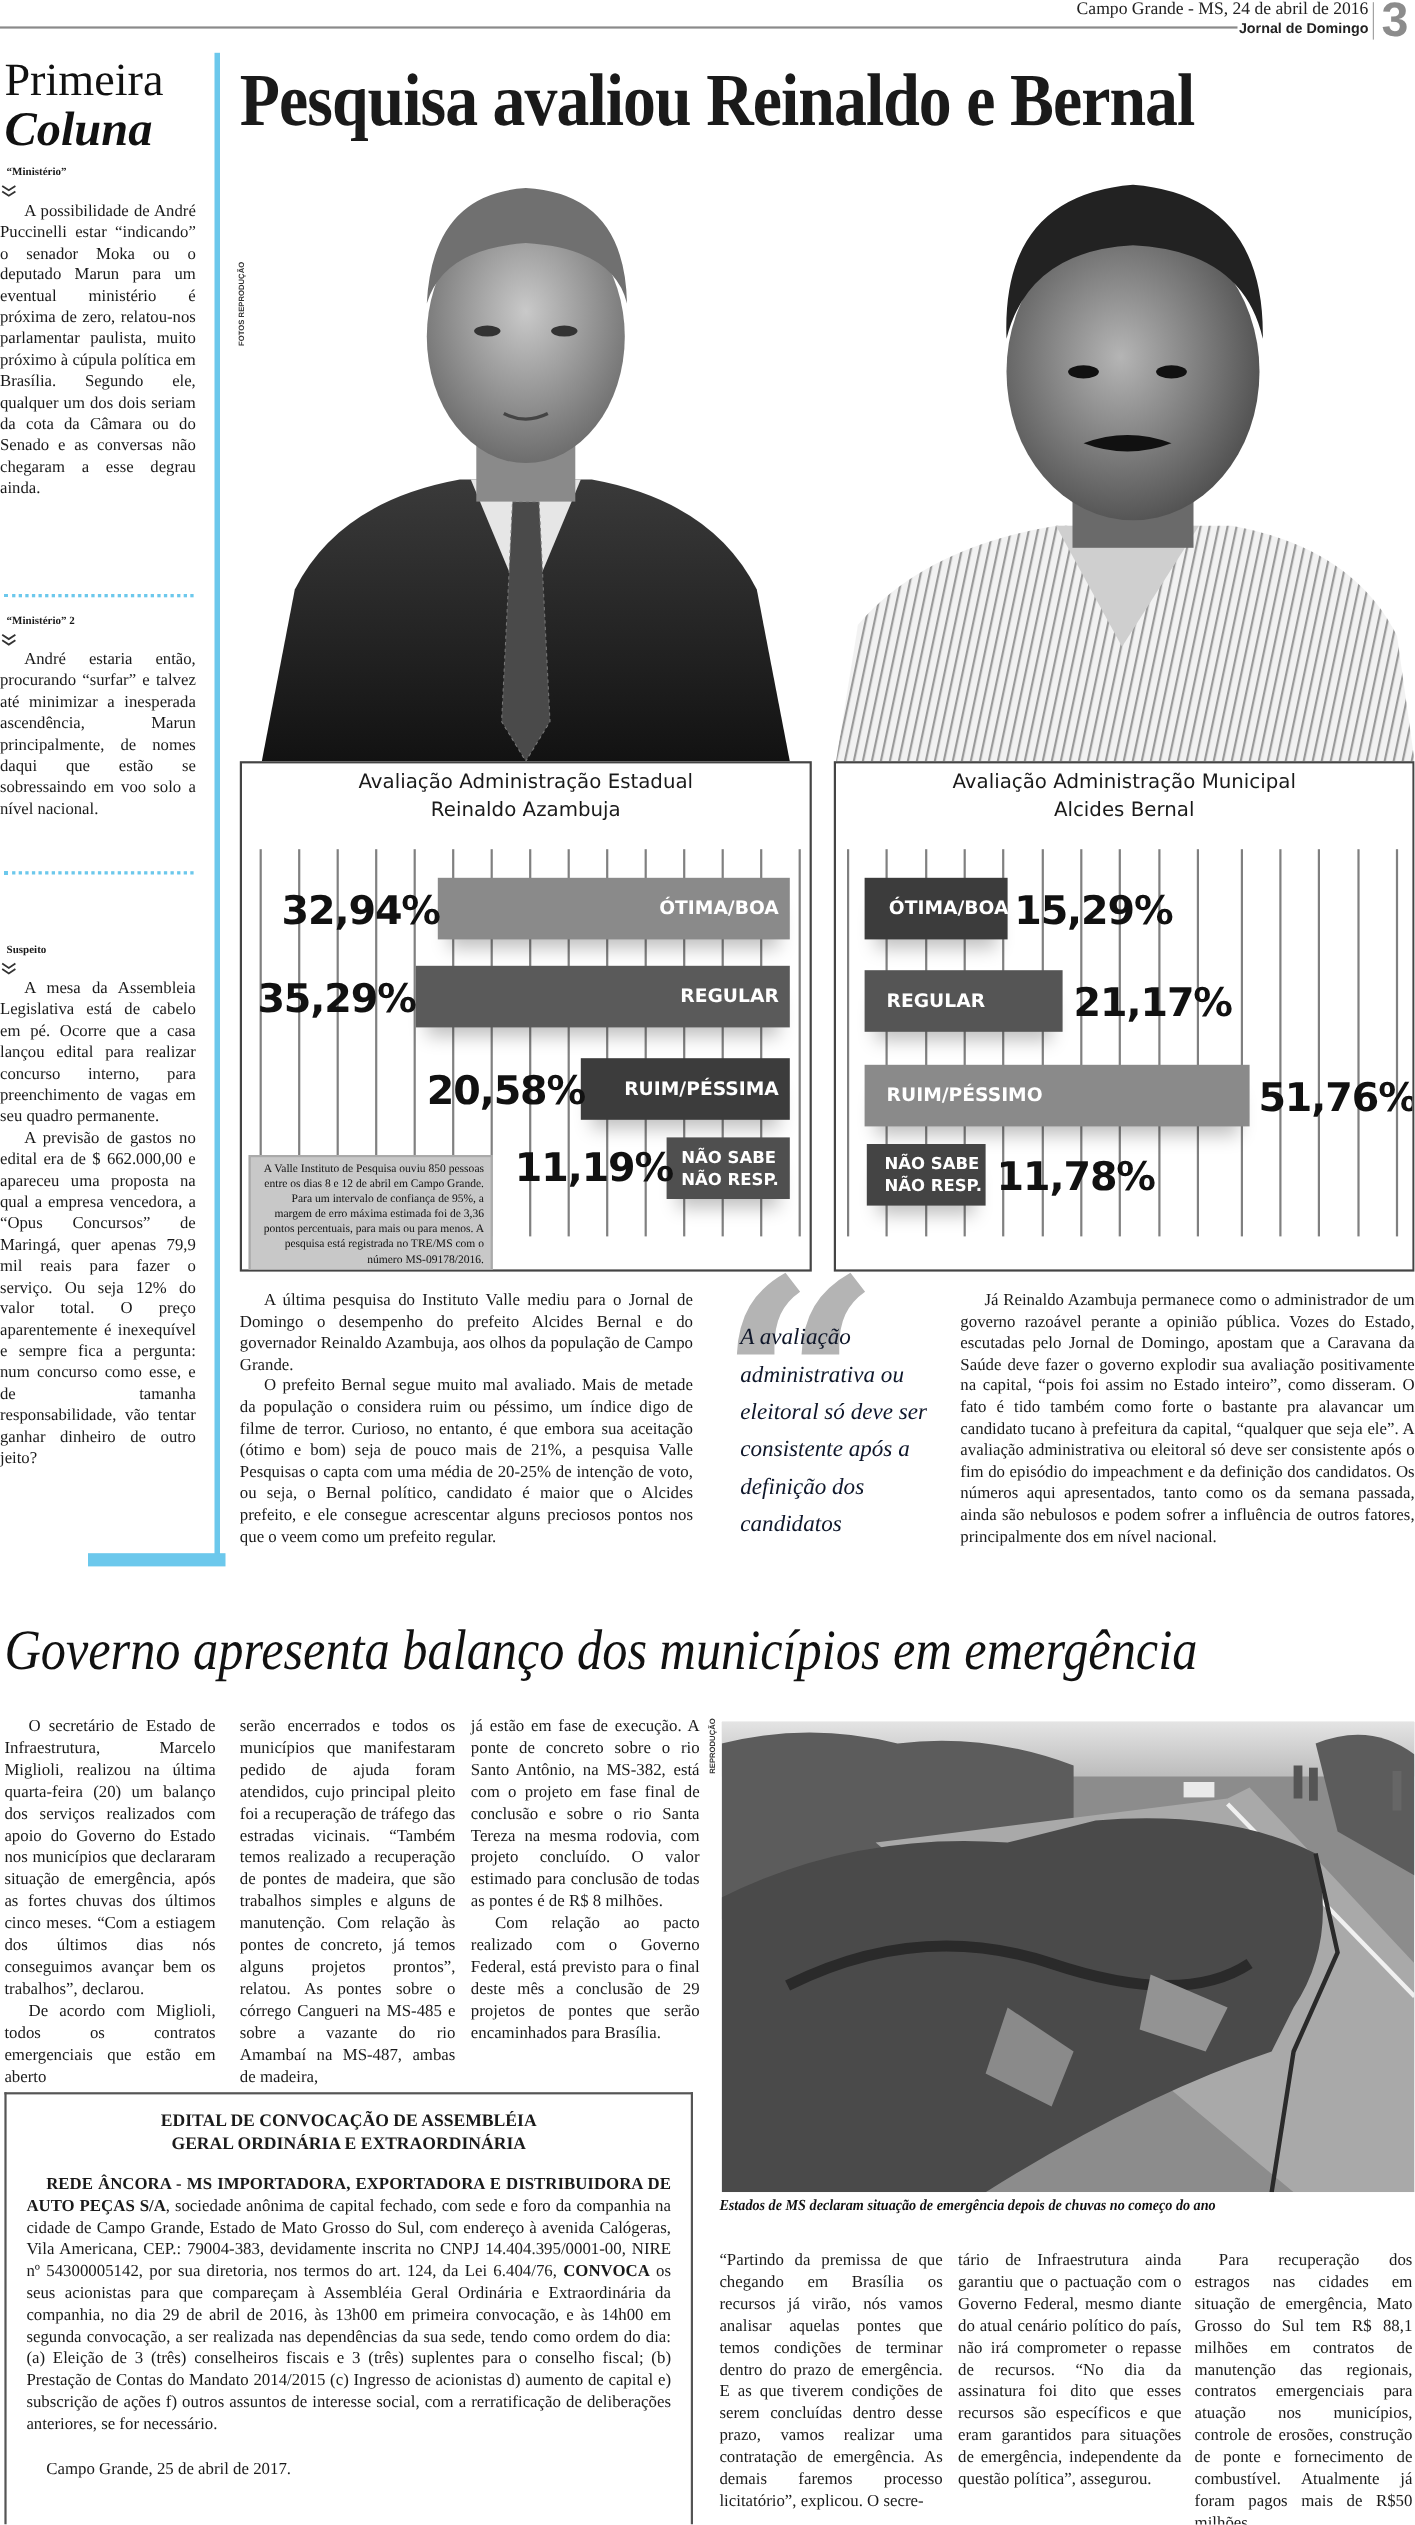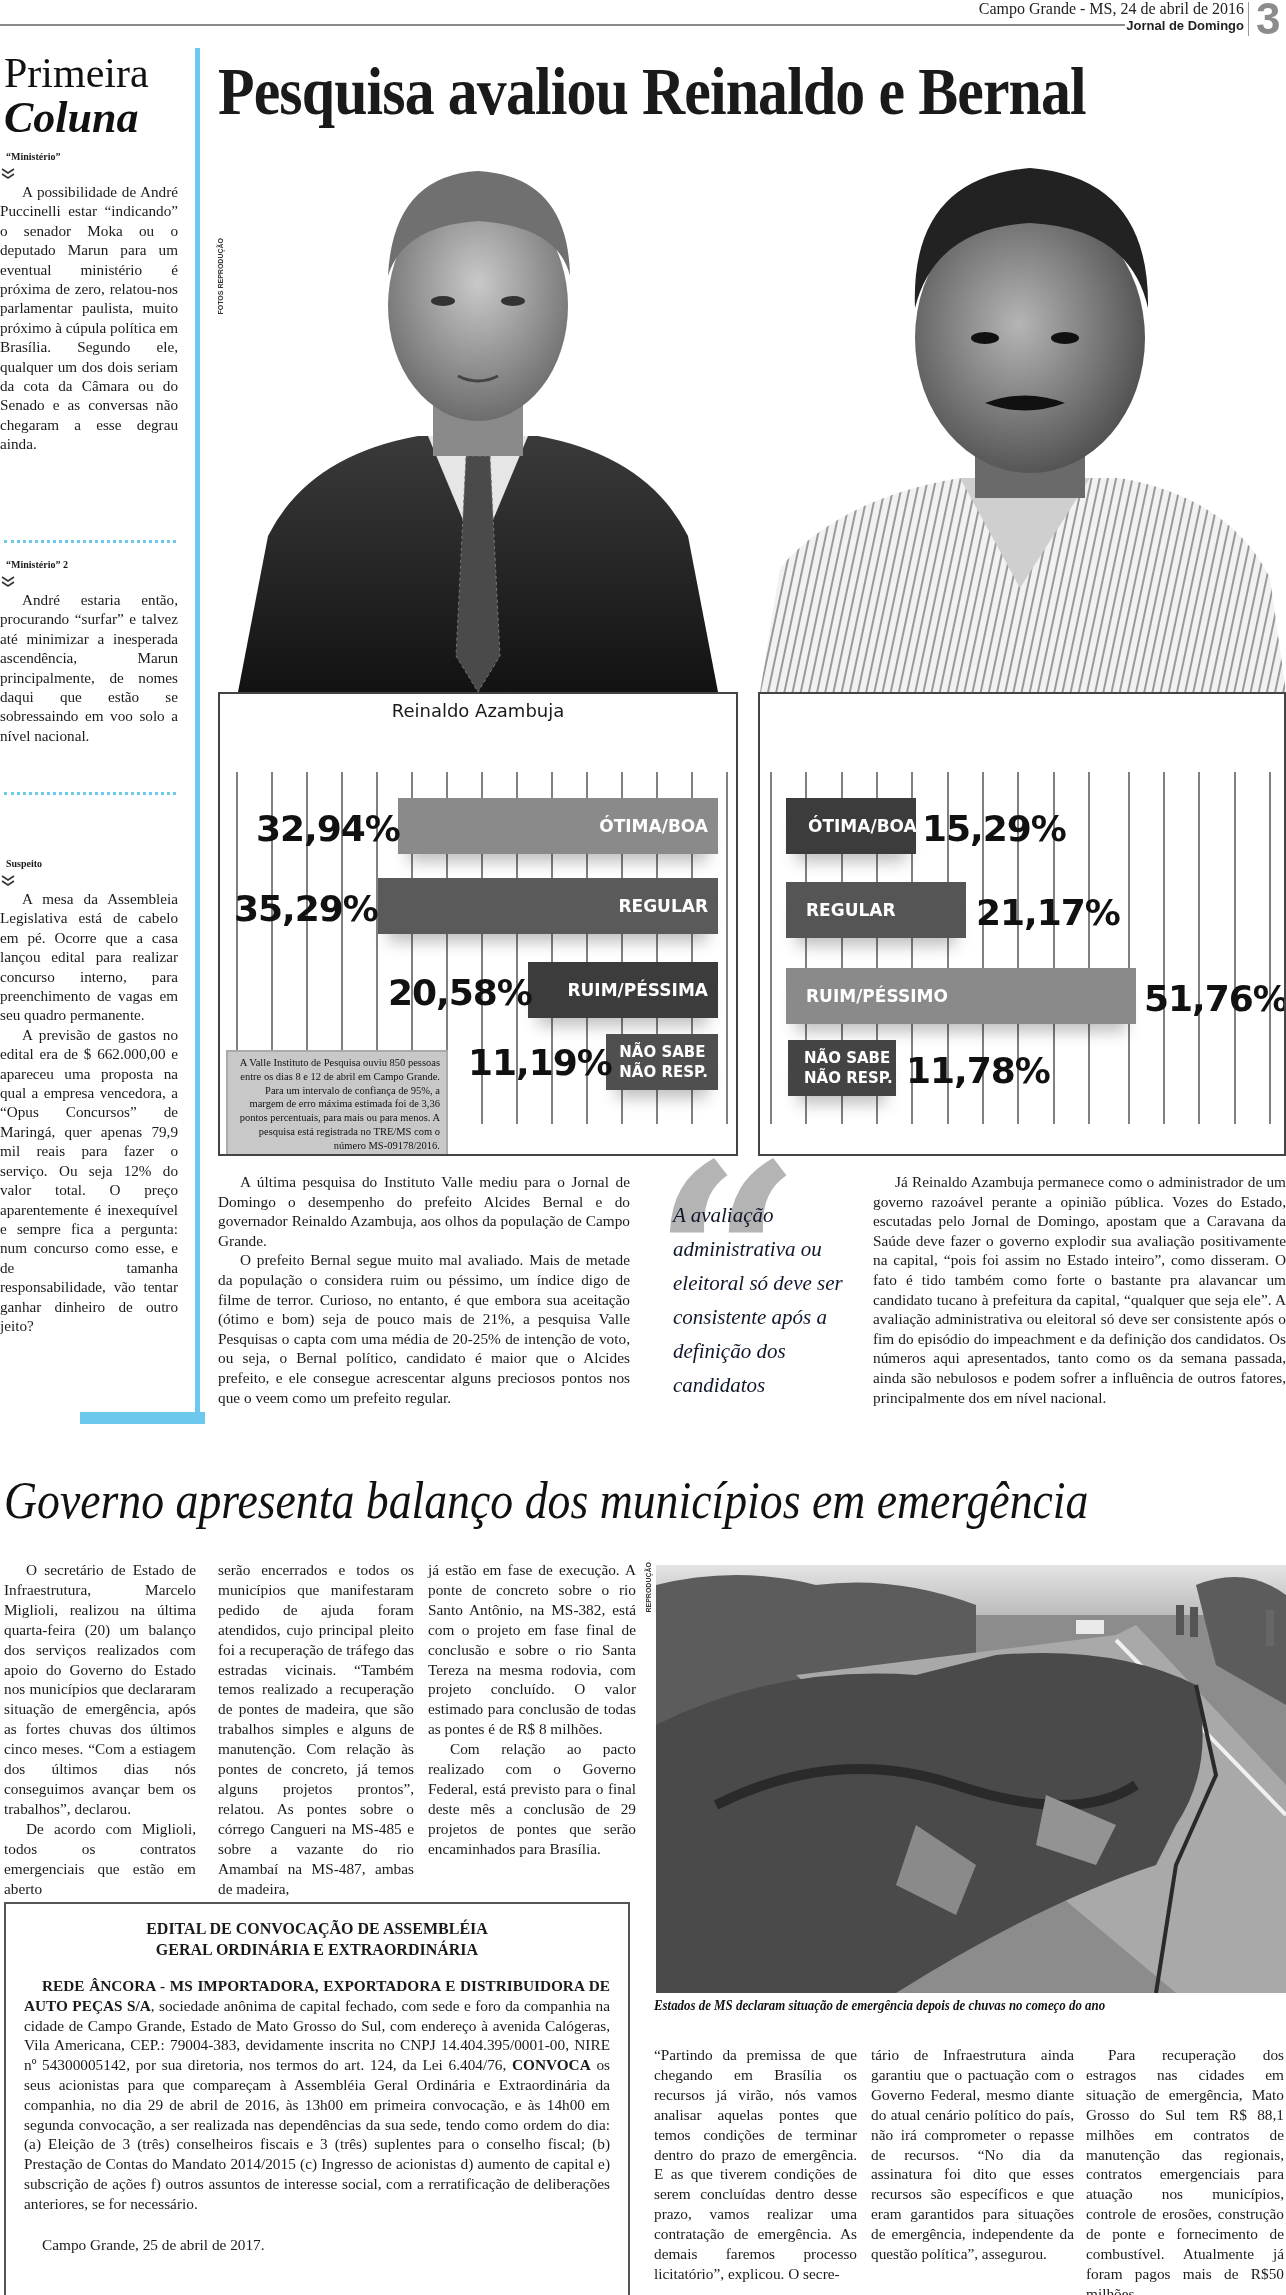--- a/index.html
+++ b/index.html
@@ -156,20 +156,21 @@
     <ellipse cx="270" cy="190" rx="115" ry="135" fill="url(#faceR)"></ellipse>
     <path d="M155 160 Q150 30 270 20 Q390 30 388 160 Q370 80 270 75 Q175 80 155 160 Z" fill="#222"></path>
     <ellipse cx="225" cy="190" rx="14" ry="6" fill="#111"></ellipse>
     <ellipse cx="305" cy="190" rx="14" ry="6" fill="#111"></ellipse>
     <path d="M225 255 Q265 240 305 255 Q265 270 225 255 Z" fill="#111"></path>
   </svg>
 </div>
 
 <div class="chart chart-left">
   <div class="chart-title">
+    <div>Avaliação Administração Estadual</div>
     <div>Reinaldo Azambuja</div>
   </div>
   <div class="gridline" style="left:16px"></div>
   <div class="gridline" style="left:51px"></div>
   <div class="gridline" style="left:86px"></div>
   <div class="gridline" style="left:121px"></div>
   <div class="gridline" style="left:156px"></div>
   <div class="gridline" style="left:191px"></div>
   <div class="gridline" style="left:226px"></div>
   <div class="gridline" style="left:261px"></div>
@@ -198,20 +199,24 @@
 
   <div class="bar right-label" style="left:386px; top:340px; width:112px; background:#4f4f4f;">
     <span class="two"><span>NÃO SABE</span><br><span>NÃO RESP.</span></span>
   </div>
   <div class="pct" style="left:248px; top:348px;">11,19%</div>
 
   <div class="method-box">A Valle Instituto de Pesquisa ouviu 850 pessoas entre os dias 8 e 12 de abril em Campo Grande. Para um intervalo de confiança de 95%, a margem de erro máxima estimada foi de 3,36 pontos percentuais, para mais ou para menos. A pesquisa está registrada no TRE/MS com o número MS-09178/2016.</div>
 </div>
 
 <div class="chart chart-right">
+  <div class="chart-title">
+    <div>Avaliação Administração Municipal</div>
+    <div>Alcides Bernal</div>
+  </div>
   <div class="gridline" style="left:10px"></div>
   <div class="gridline" style="left:45px"></div>
   <div class="gridline" style="left:81px"></div>
   <div class="gridline" style="left:116px"></div>
   <div class="gridline" style="left:151px"></div>
   <div class="gridline" style="left:187px"></div>
   <div class="gridline" style="left:222px"></div>
   <div class="gridline" style="left:257px"></div>
   <div class="gridline" style="left:293px"></div>
   <div class="gridline" style="left:328px"></div>

